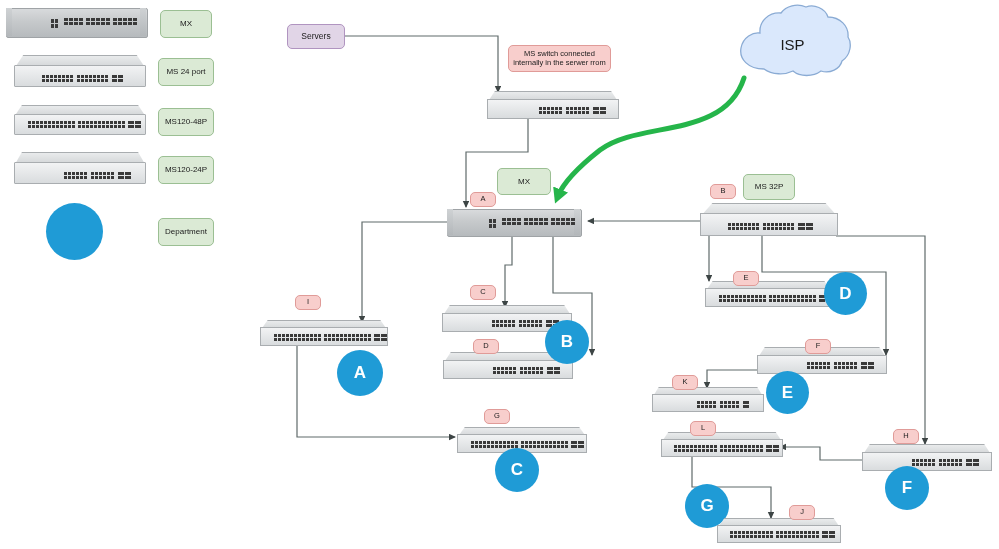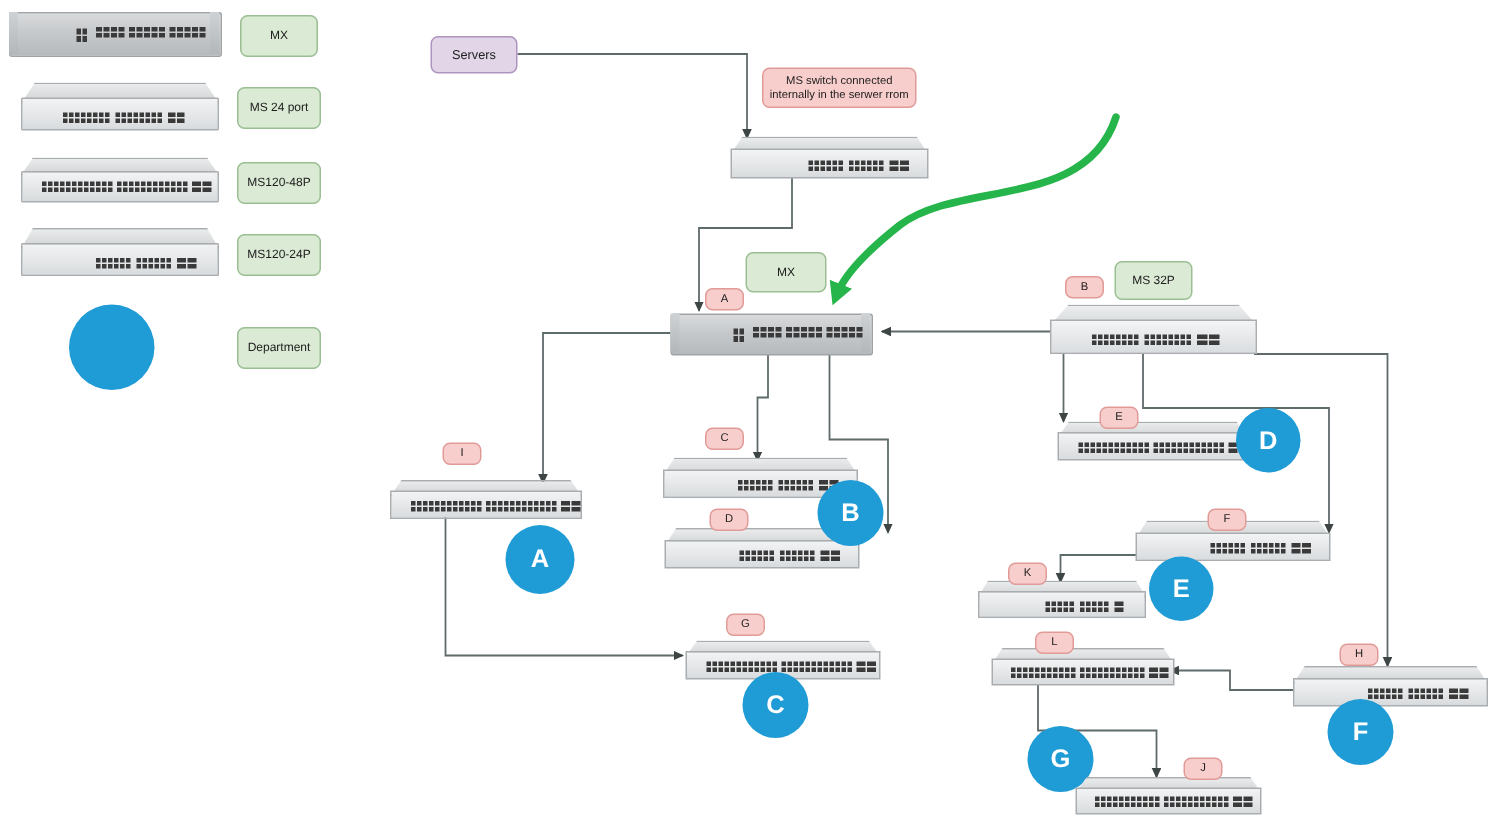--- a/index.html
+++ b/index.html
@@ -359,20 +359,30 @@
   <div class="chip chip-green" style="left:160px;top:10px;width:52px;height:28px;font-size:8px;">MX</div>
   <div class="chip chip-green" style="left:158px;top:58px;width:56px;height:28px;font-size:8px;">MS 24 port</div>
   <div class="chip chip-green" style="left:158px;top:108px;width:56px;height:28px;font-size:8px;">MS120-48P</div>
   <div class="chip chip-green" style="left:158px;top:156px;width:56px;height:28px;font-size:8px;">MS120-24P</div>
   <div class="chip chip-green" style="left:158px;top:218px;width:56px;height:28px;font-size:8px;">Department</div>
 
   <div class="chip chip-purple" style="left:287px;top:24px;width:58px;height:25px;font-size:8.5px;">Servers</div>
 
   <div class="chip chip-note" style="left:508px;top:45px;width:103px;height:27px;font-size:7.5px;">MS switch connected internally in the serwer rrom</div>
 
+  <div class="cloud" style="left:730px;top:3px;width:125px;height:82px;">
+    <svg width="125" height="82" viewBox="0 0 125 82">
+      <path d="M34,66 C18,66 9,56 11,45 C13,34 23,29 30,30
+               C29,18 39,9 51,10 C56,3 67,0 76,4
+               C84,1 95,5 98,14 C110,14 119,23 118,34
+               C122,40 121,52 112,58 C110,66 100,71 91,68
+               C83,74 70,74 63,68 C55,72 42,72 34,66 Z" fill="#dae8fc" stroke="#8aabd4" stroke-width="1.3"></path>
+    </svg>
+    <div class="cloud-text" style="font-size:15px;">ISP</div>
+  </div>
 
   <div class="dev" style="left:487px;top:91px;width:132px;height:28px;">
     <div class="top" style="height:11px;background:linear-gradient(180deg,#e9ebec,#cfd2d4);
          border:1px solid #a9adb0;border-bottom:none;
          clip-path:polygon(6% 0,94% 0,100% 100%,0 100%);"></div>
     <div class="face" style="height:18px;background:linear-gradient(180deg,#f2f3f4,#d9dcde);
          border:1px solid #a9adb0;"></div>
     <div class="ports" style="left:52px;top:16px;gap:4px;">
       <div class="pgrp">
         <div class="prow">

